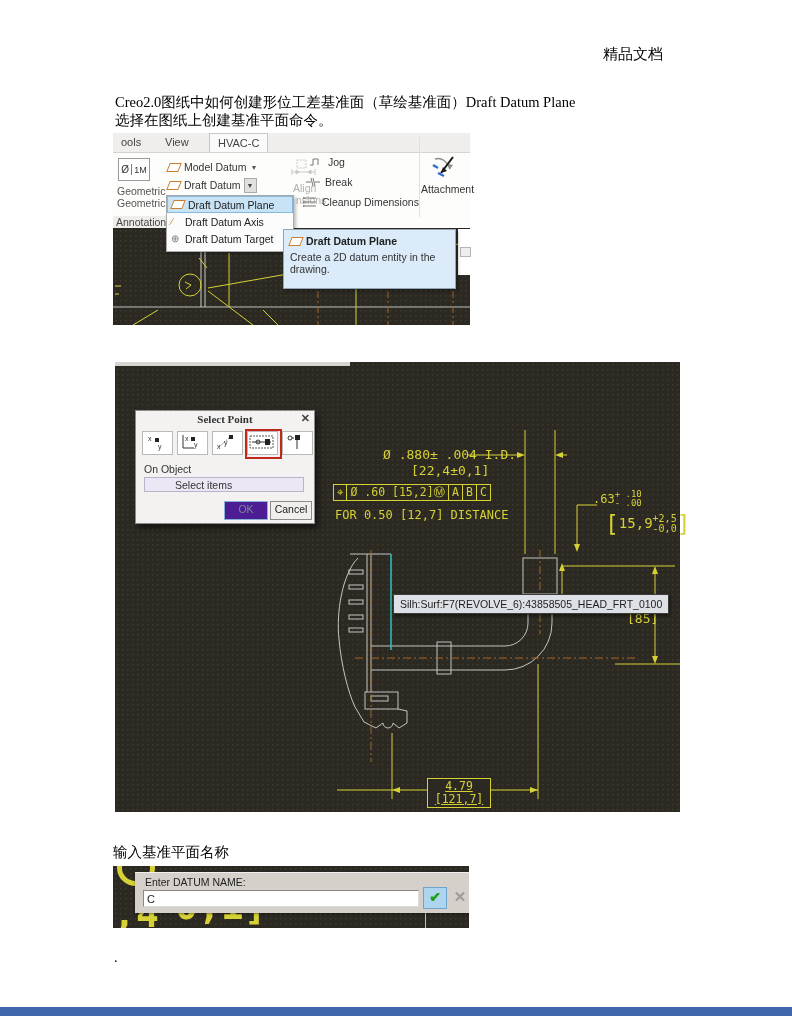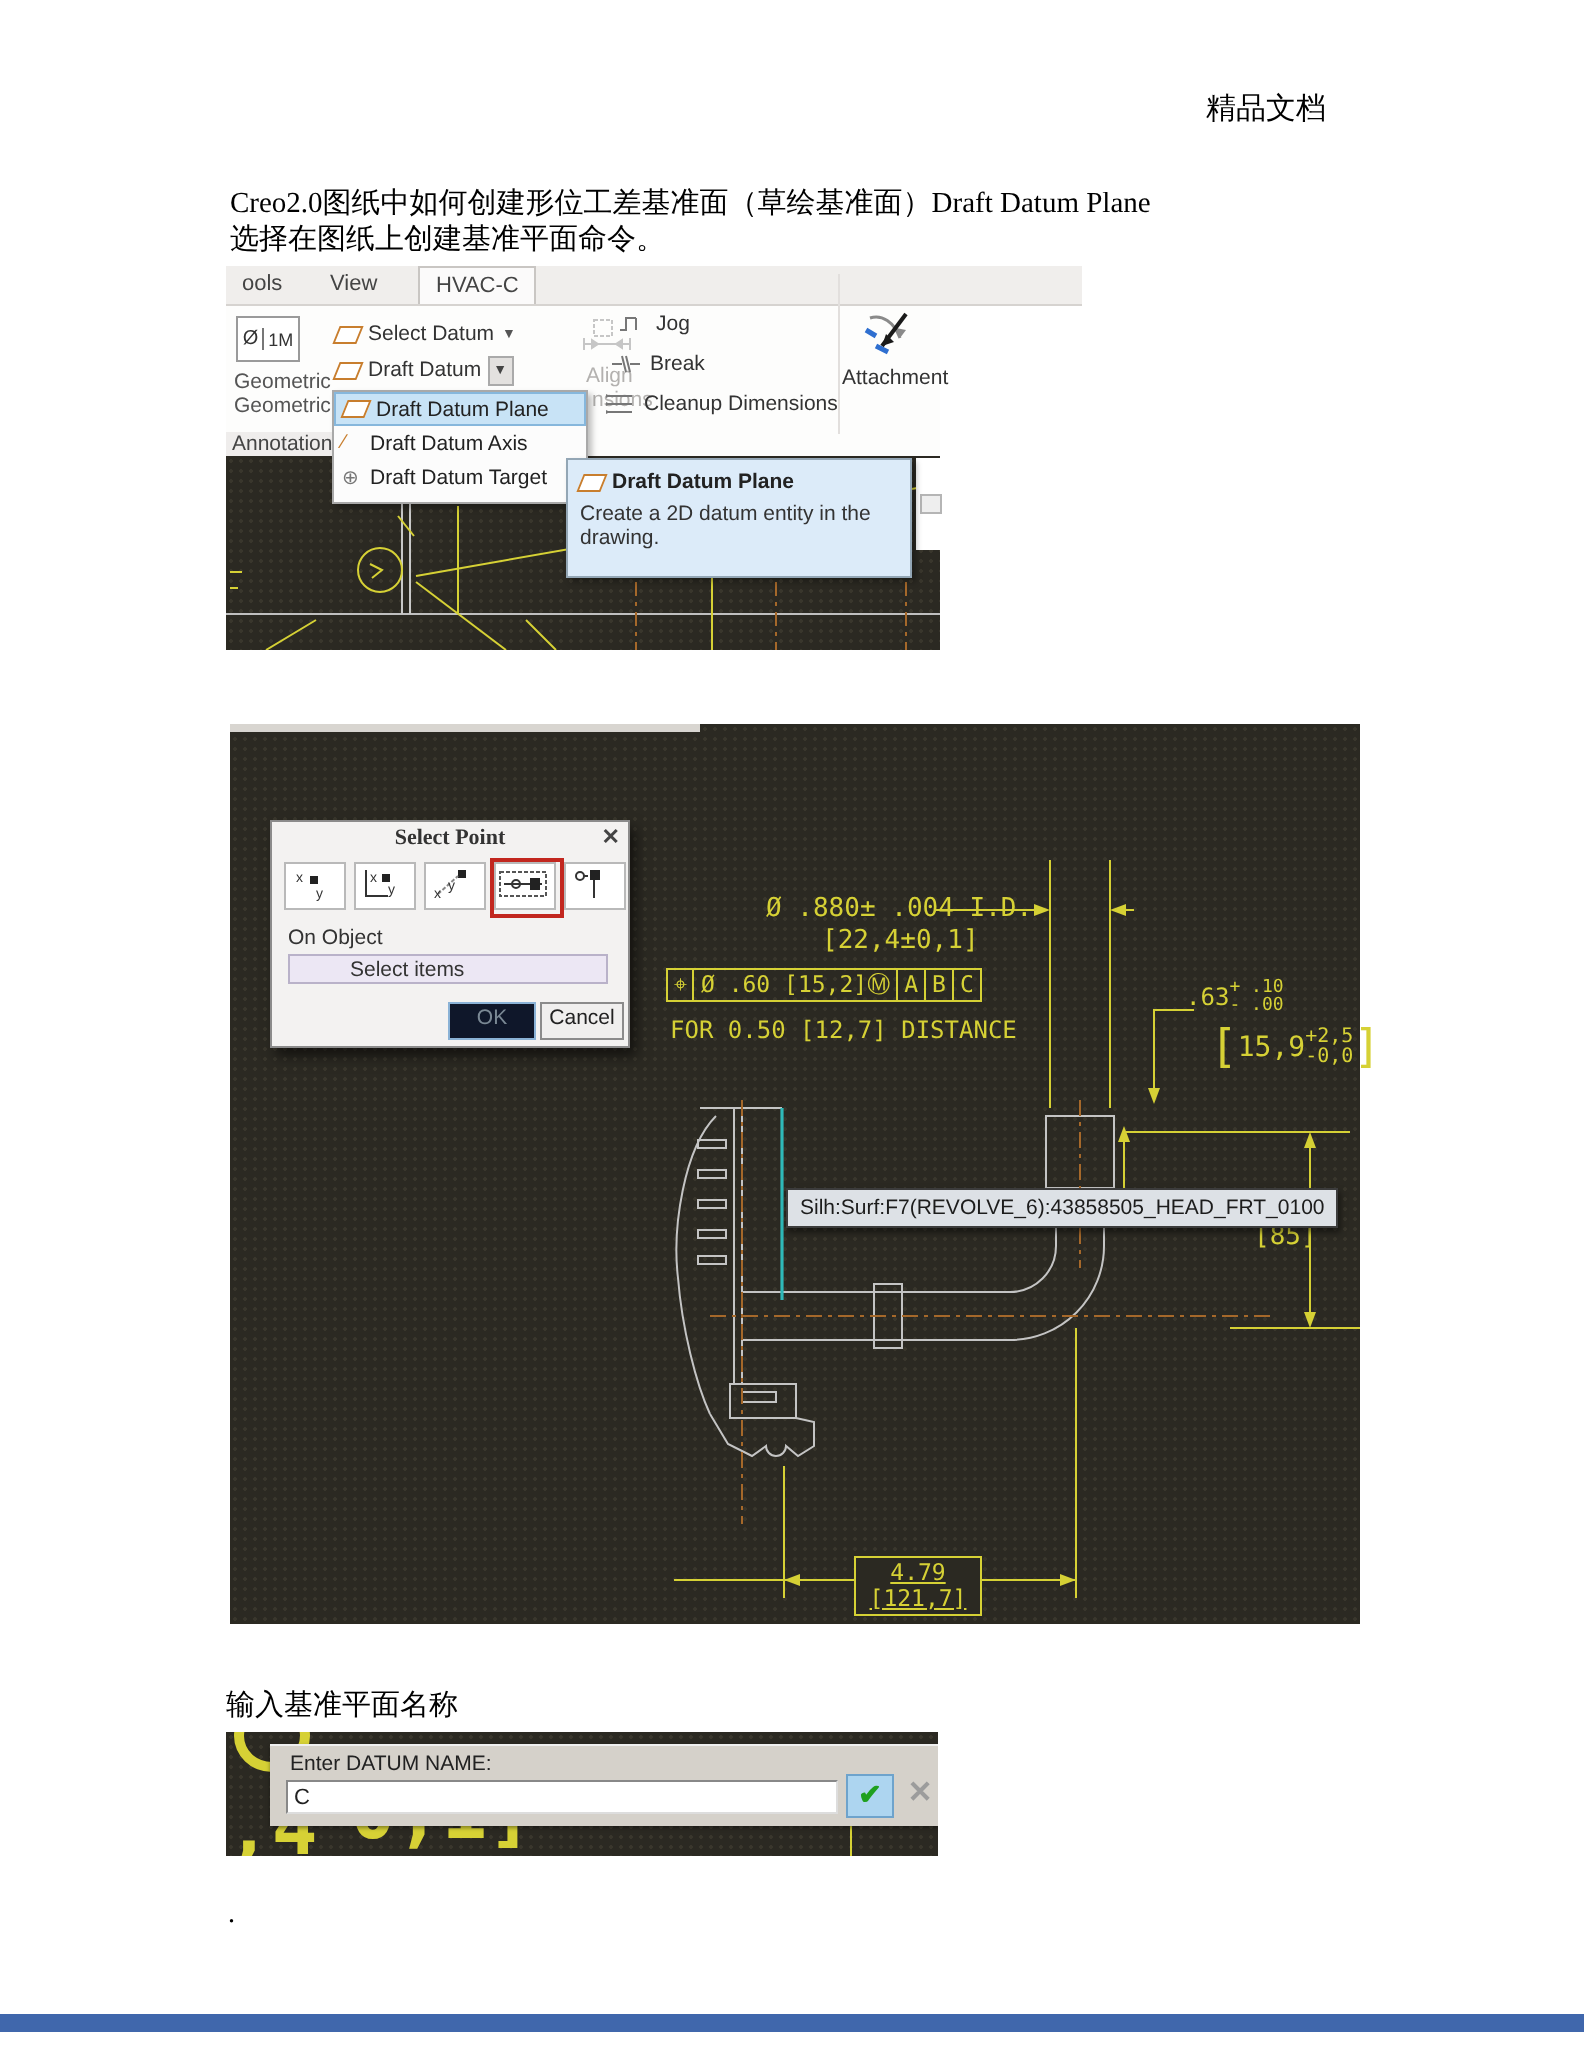--- a/index.html
+++ b/index.html
@@ -9,21 +9,21 @@
   .serif{font-family:"Liberation Serif","DejaVu Serif",serif;color:#000;}
   
   .watermark{top:45px;right:129px;font-size:15px;}
   .doc-title{top:93px;left:115px;width:580px;font-size:14.5px;line-height:18px;}
   .doc-step2{top:338px;left:115px;font-size:14.5px;}
   .doc-step3{top:843px;left:113px;font-size:14.5px;}
   .doc-period{top:950px;left:114px;font-size:14px;}
   .footer-bar{left:0;top:1007px;width:792px;height:9px;}
   
   .shot1{left:113px;top:133px;width:357px;height:192px;background:#fdfdfc;font-family:"Liberation Sans",sans-serif;}
-  .tabrow{left:0;top:0;width:428px;height:19px;background:#f0eeec;border-bottom:1px solid #d6d3d0;}
+  .tabrow{left:0;top:0;width:357px;height:19px;background:#f0eeec;border-bottom:1px solid #d6d3d0;}
   .tab{position:absolute;top:0;height:18px;line-height:18px;font-size:11px;color:#444;padding:0 8px;}
   .tab.active{background:#fbfafa;border:1px solid #c9c6c3;border-bottom:none;}
   .gtol-btn{left:5px;top:25px;width:30px;height:21px;border:1px solid #9a9a9a;background:#fff;
             display:flex;align-items:center;justify-content:center;font-size:9px;color:#333;}
   .gtol-btn .gg{border-right:1px solid #777;padding-right:2px;margin-right:2px;font-size:10px;}
   .rib-lbl{font-size:10.5px;color:#555;}
   .annotations{left:0px;top:83px;font-size:10.5px;color:#444;background:#efedec;padding:0 3px;}
   .pgram{display:inline-block;width:10px;height:7px;border:1.5px solid #c87e2e;background:#fff;
          transform:skewX(-22deg);margin-right:4px;}
   .datum-btn{position:absolute;height:16px;display:flex;align-items:center;font-size:10.5px;color:#333;}
@@ -61,21 +61,21 @@
   .spdlg{left:20px;top:48px;width:178px;height:112px;background:#f3f2f1;border:1px solid #8b8b8b;
          box-shadow:3px 4px 6px rgba(0,0,0,.55);z-index:6;font-family:"Liberation Sans",sans-serif;}
   .sp-title{position:absolute;left:0;top:0;width:100%;height:16px;text-align:center;font-size:11px;color:#333;font-weight:bold;line-height:16px;font-family:Liberation Serif, serif;}
   .sp-close{position:absolute;right:4px;top:1px;font-size:11px;color:#444;font-weight:bold;cursor:default;}
   .sp-btnrow{position:absolute;left:6px;top:20px;display:flex;gap:4px;}
   .sp-btn{width:29px;height:22px;background:#fff;border:1px solid #b9b9b9;position:relative;}
   .sp-red{position:absolute;left:-3px;top:-3px;width:33px;height:26px;border:2px solid #c2271f;}
   .sp-onobj{position:absolute;left:8px;top:52px;font-size:10.5px;color:#333;}
   .sp-field{position:absolute;left:8px;top:66px;width:160px;height:15px;background:#ece7f4;border:1px solid #b9b2c9;
             font-size:10.5px;color:#333;line-height:15px;padding-left:30px;box-sizing:border-box;}
-  .sp-ok{position:absolute;left:88px;top:90px;width:42px;height:17px;background:#0f172a;border:1px solid #8ab2d6;
+  .sp-ok{position:absolute;left:88px;top:90px;width:42px;height:17px;background:#4c1d95;border:1px solid #8ab2d6;
          font-size:10.5px;color:#7a8894;text-align:center;line-height:15px;}
   .sp-cancel{position:absolute;left:134px;top:90px;width:40px;height:17px;background:#f0efee;border:1px solid #8b8b8b;
          font-size:10.5px;color:#222;text-align:center;line-height:15px;}
   
   .shot3{left:113px;top:866px;width:356px;height:62px;overflow:hidden;}
   .bigfrag{position:absolute;color:#d6d135;font-family:"DejaVu Sans Mono",monospace;font-weight:bold;z-index:1;}
   .arcfrag{position:absolute;left:4px;top:-16px;width:28px;height:26px;border:5px solid #d6d135;border-radius:50%;z-index:1;}
   .dndlg{position:absolute;left:22px;top:6px;width:334px;height:40px;background:#d5d1ca;border-top:1px solid #efefef;
          z-index:2;box-shadow:0 1px 2px rgba(0,0,0,.4);}
   .dn-label{position:absolute;left:10px;top:3px;font-size:10.5px;color:#222;}
@@ -108,21 +108,21 @@
     <div class="abs gtol-btn">
       <span class="gg">Ø</span>
       <span>1M</span>
     </div>
     <div class="abs rib-lbl" style="left:4px;top:52px">Geometric</div>
     <div class="abs rib-lbl" style="left:4px;top:64px">Geometric</div>
     <div class="abs annotations">Annotations</div>
 
     <div class="datum-btn" style="left:55px;top:26px">
       <span class="pgram"></span>
-      <span>Select Datum</span>
+      <span>Model Datum</span>
       <span class="drop-arrow">▼</span>
     </div>
     <div class="datum-btn" style="left:55px;top:44px">
       <span class="pgram"></span>
       <span>Draft Datum</span>
       <span class="dd-box">▼</span>
     </div>
 
     <div class="abs" style="left:178px;top:26px;width:26px;height:18px;opacity:.55">
       <svg width="26" height="18">

